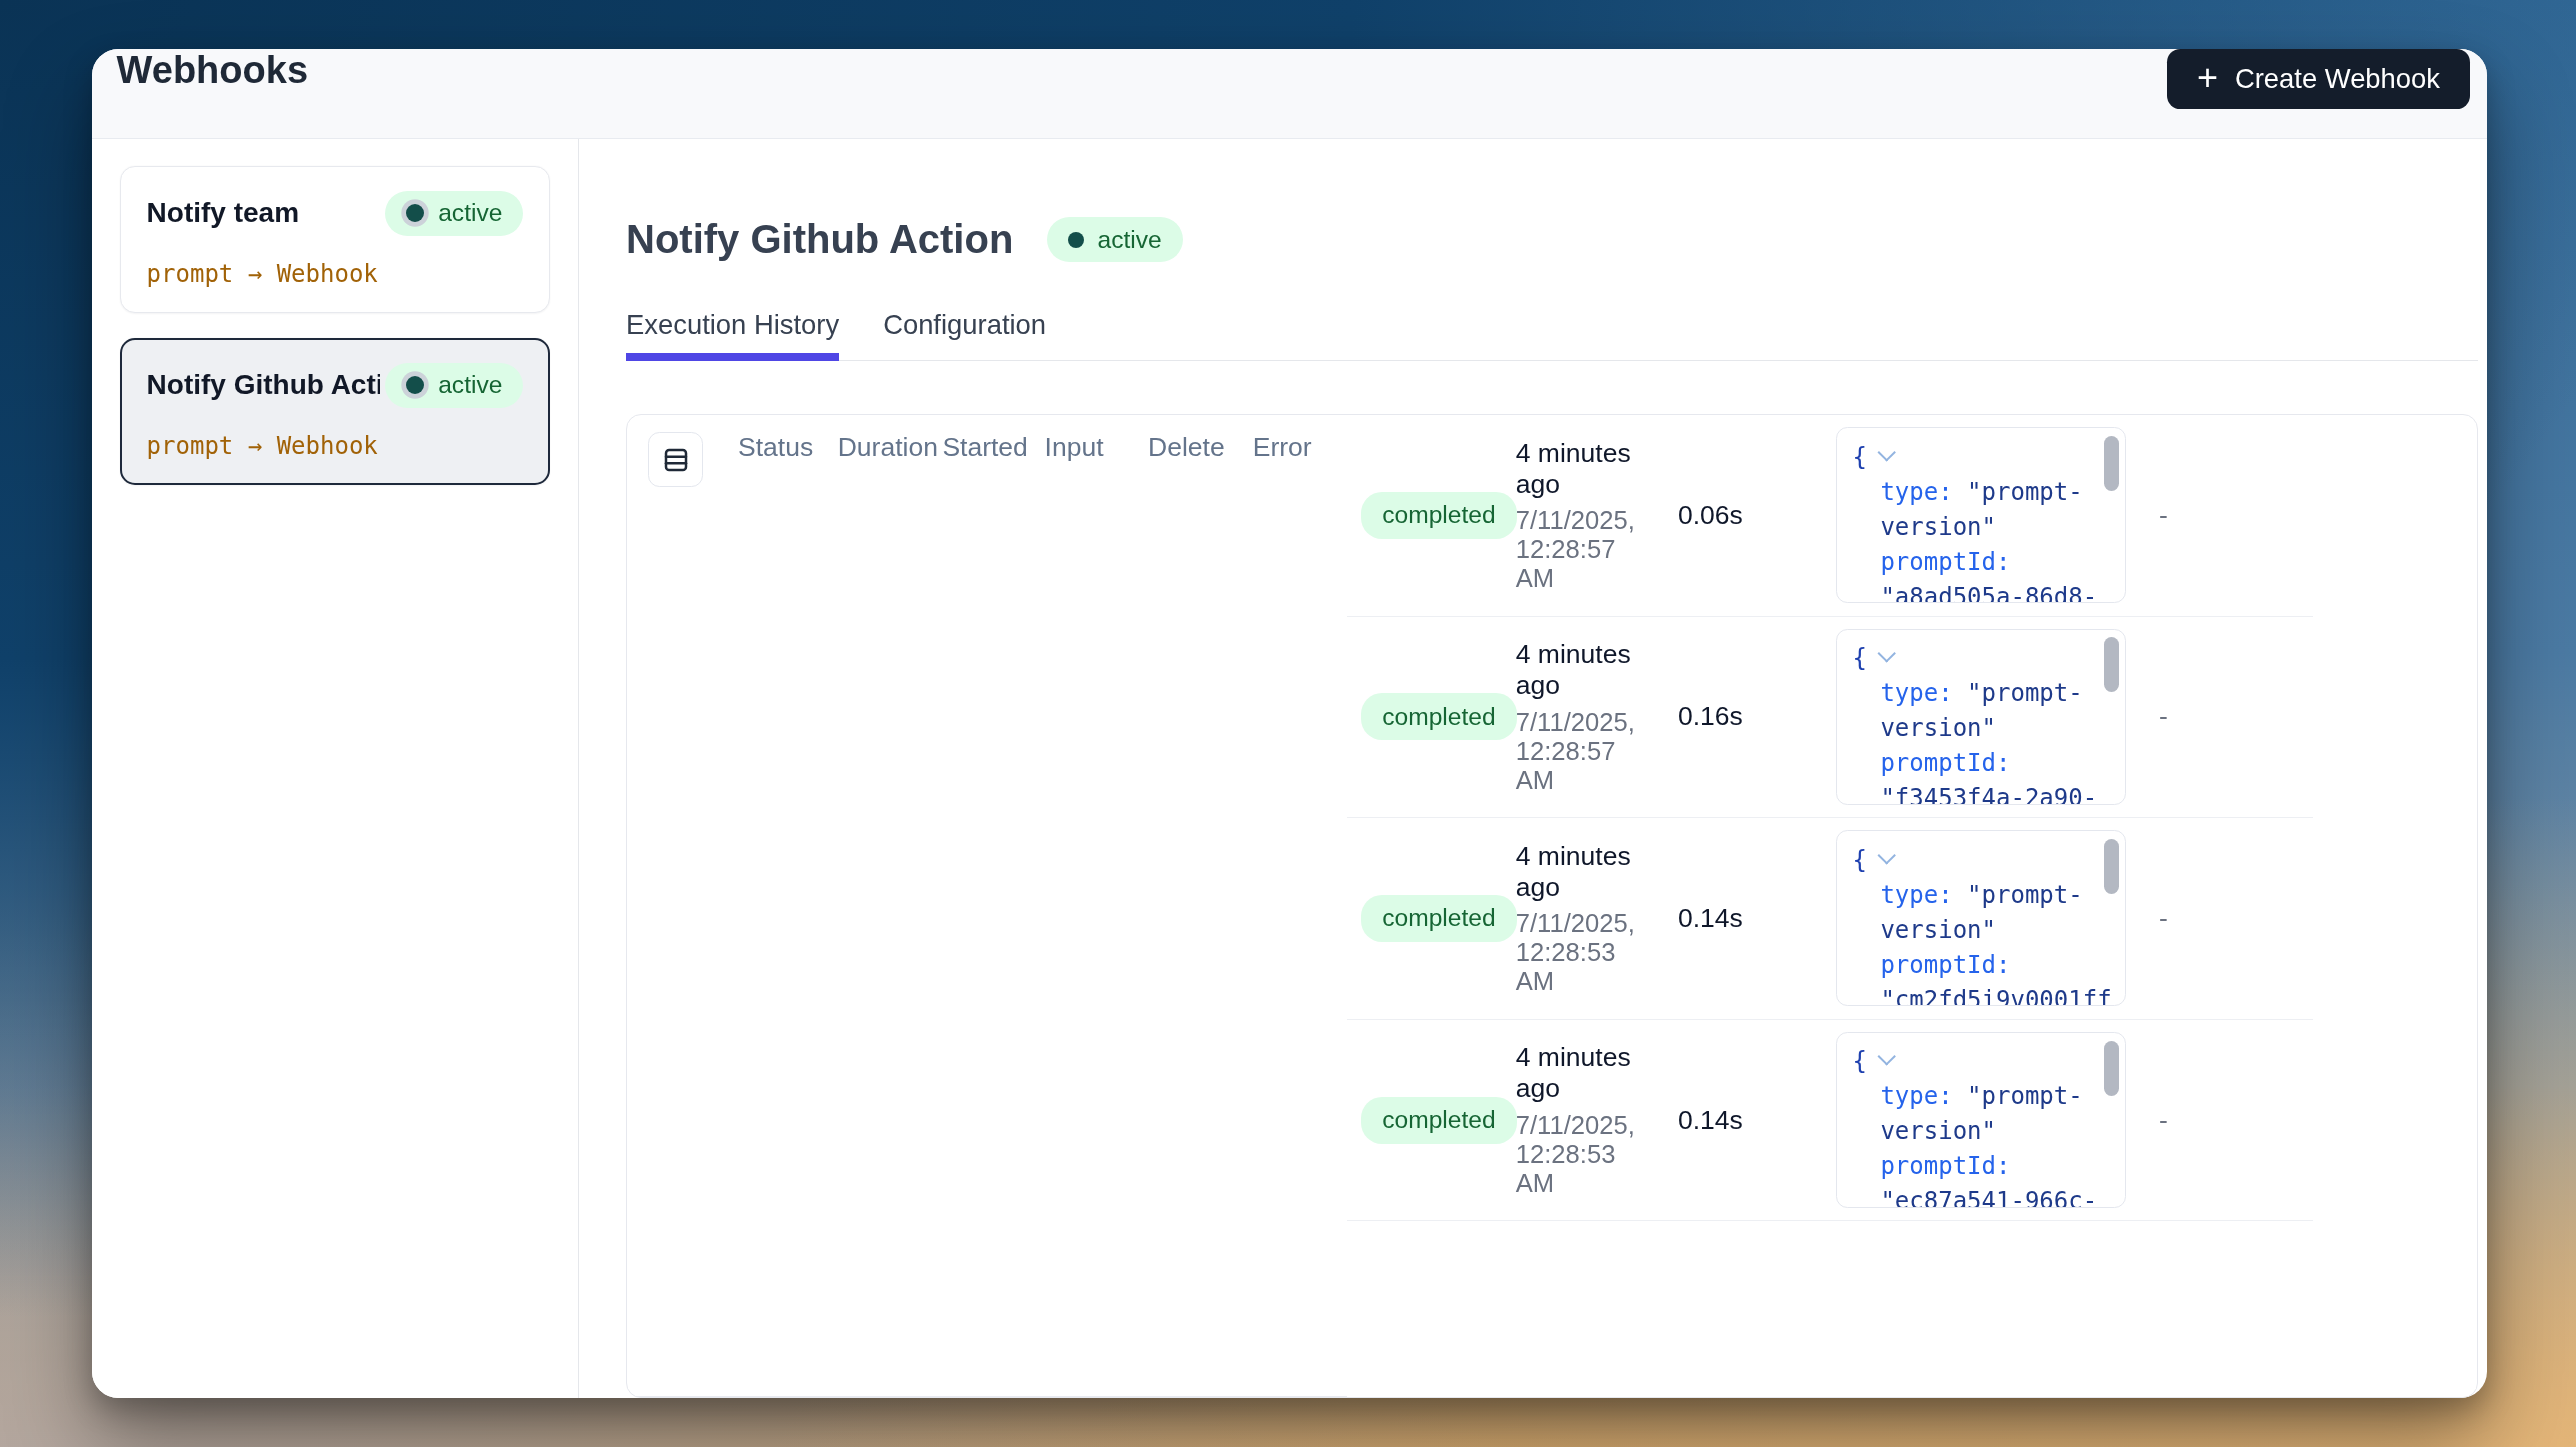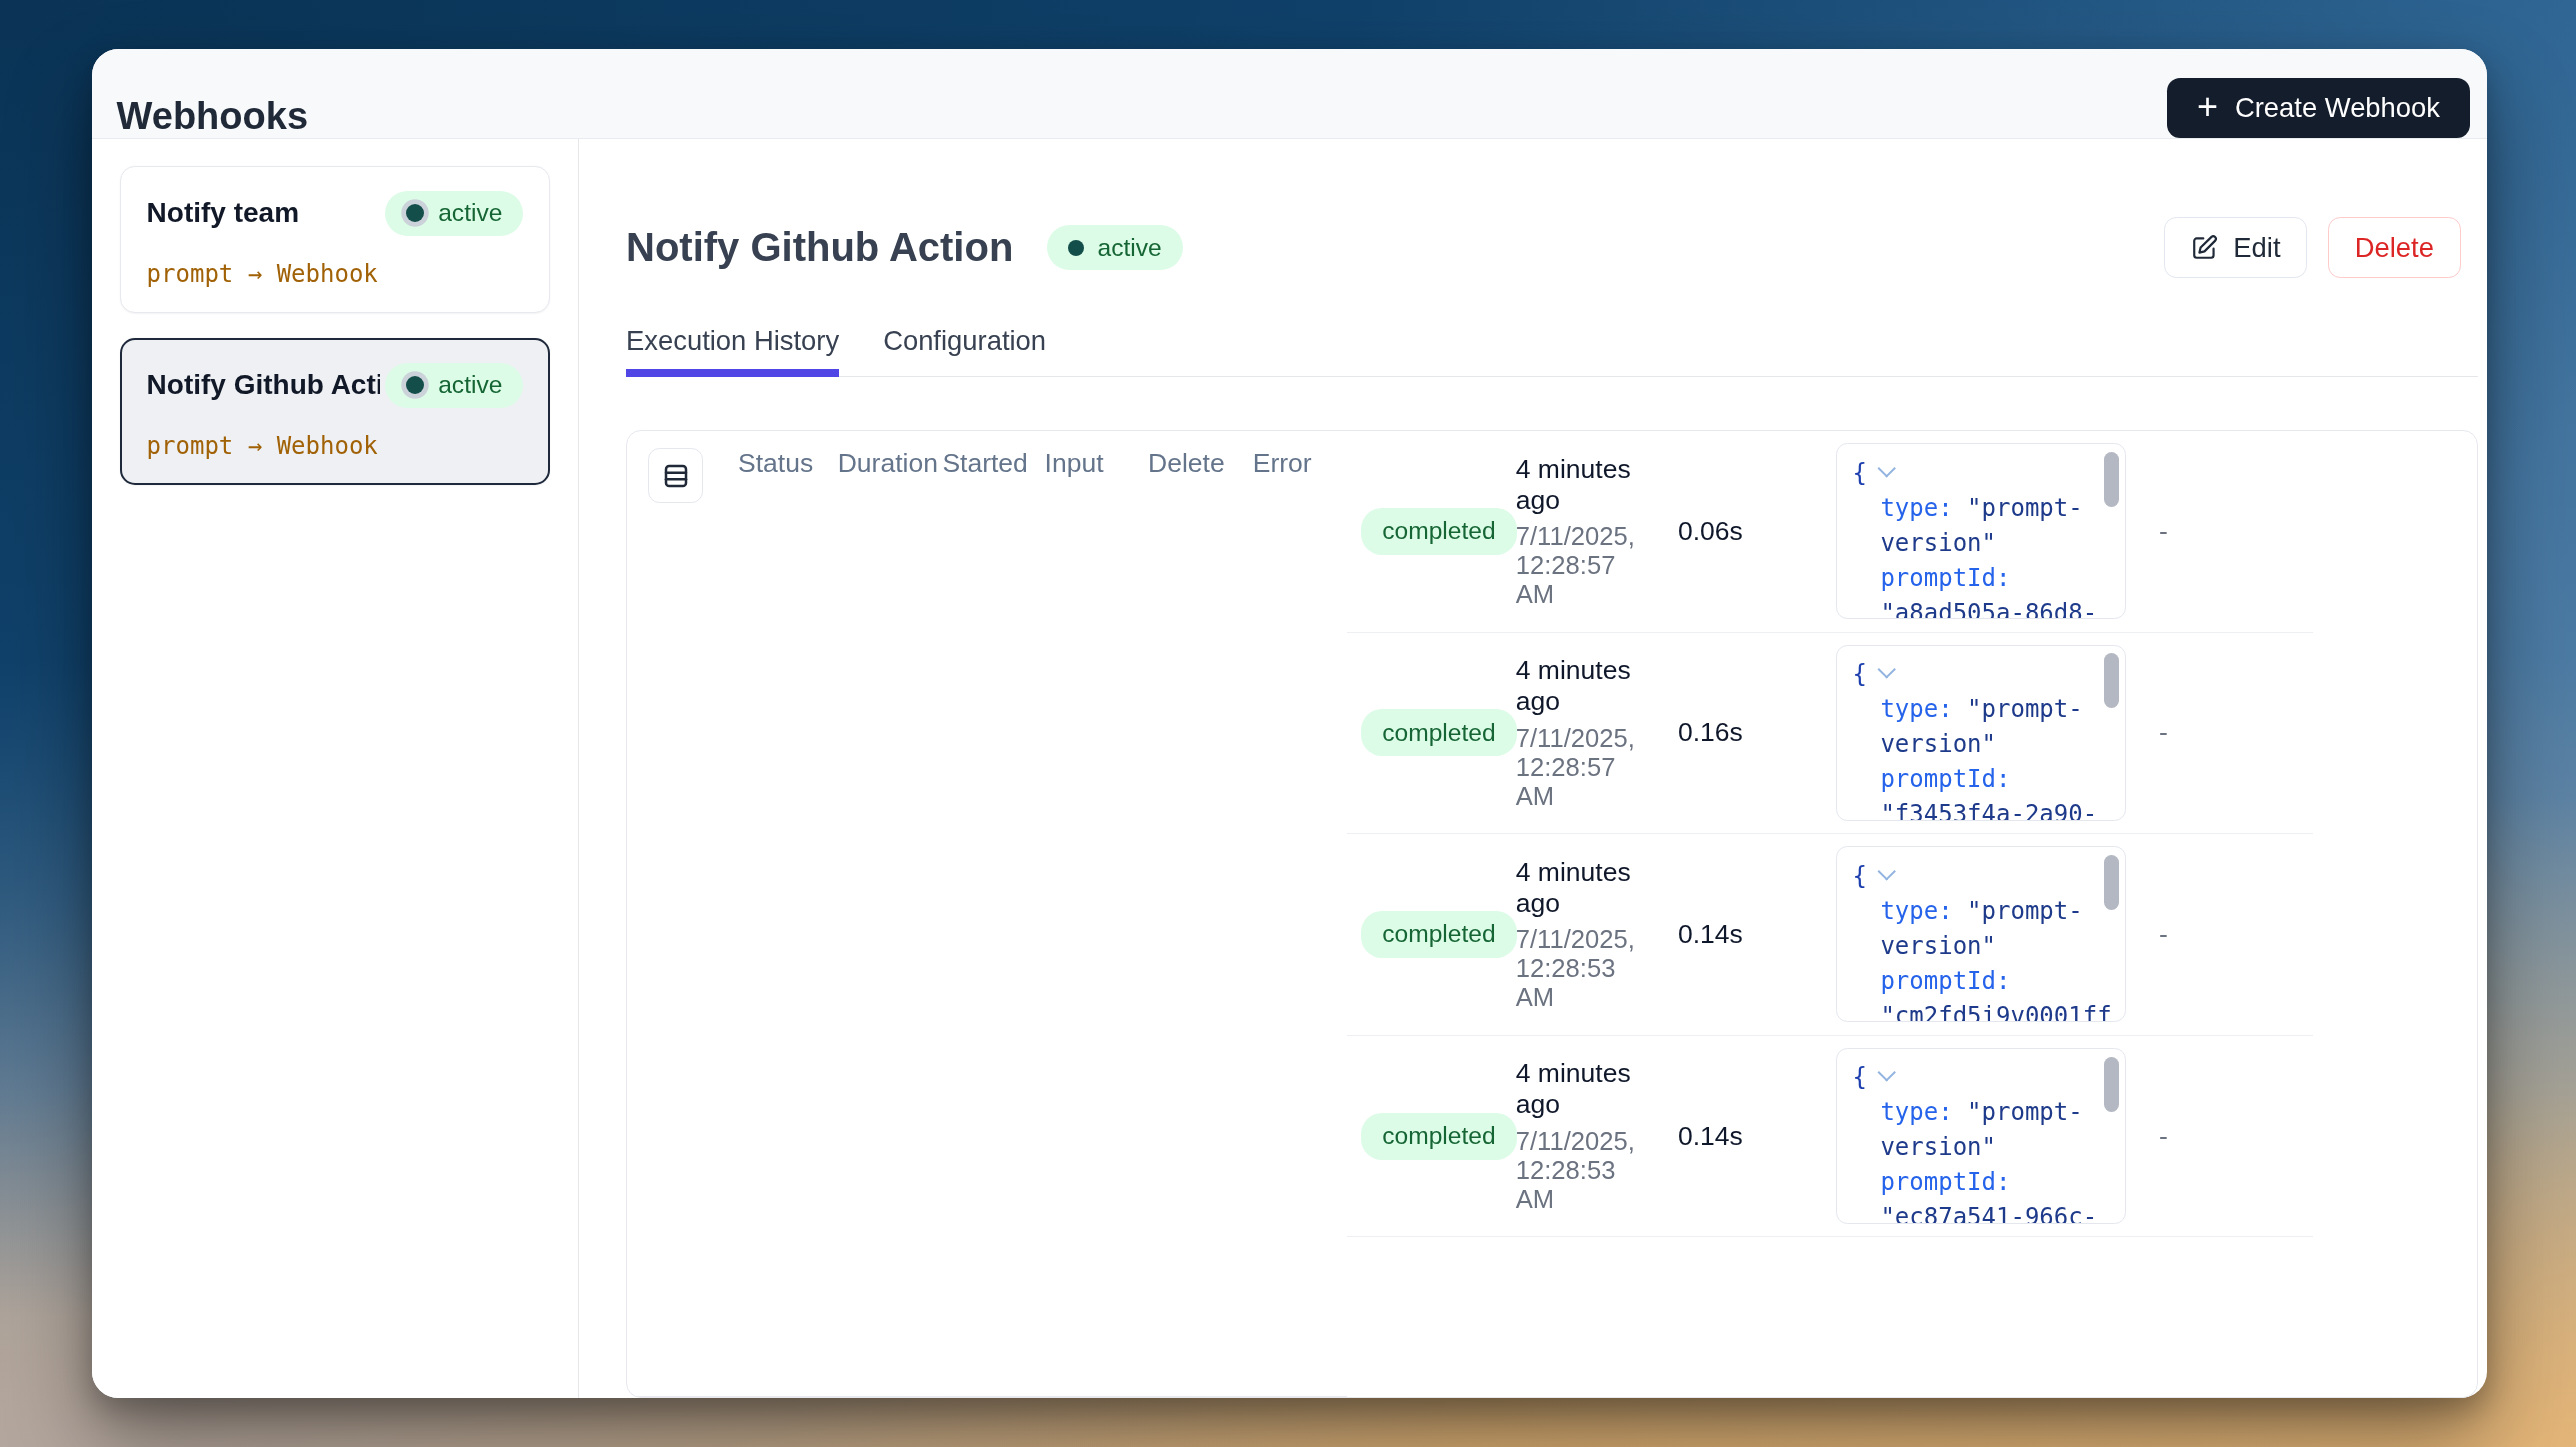--- a/index.html
+++ b/index.html
@@ -15,21 +15,21 @@
       linear-gradient(180deg, #336a98 0%, #4b7aa3 45%, #7f94a5 75%, #d3a76c 100%);
   }
   .window{
     position:absolute;left:92px;top:49px;width:2395px;height:1349px;
     background:#ffffff;border-radius:26.5px;overflow:hidden;
     box-shadow:0 44px 85px rgba(0,0,0,.38), 0 11.4px 28px rgba(0,0,0,.25);
     display:flex;flex-direction:column;
   }
   
   .app-header{
-    flex:none;height:90px;display:flex;align-items:flex-end;justify-content:space-between;
+    flex:none;height:90px;display:flex;align-items:flex-start;justify-content:space-between;
     padding:0 17px 0 24.6px;background:#f8f9fb;border-bottom:0.9px solid #e8ebf0;box-sizing:border-box;
   }
   .app-title{font-size:38px;font-weight:700;color:#1f2937;}
   .create-btn{
     display:inline-flex;align-items:center;gap:17px;border:none;cursor:pointer;
     background:var(--button-primary-bg,#141d2b);color:#fff;font-family:inherit;
     font-size:27.4px;font-weight:500;height:60px;padding:0 30px;border-radius:13.2px;
   }
   .plus{font-size:36px;font-weight:300;line-height:1;margin-top:-2.8px;}
   
@@ -136,32 +136,20 @@
 
     <div class="main">
 
       <div class="detail-header">
         <div class="detail-left">
           <h1 class="detail-title">Notify Github Action</h1>
           <span class="dbadge">
             <span class="ddot"></span>
             <span>active</span>
           </span>
-        </div>
-        <div class="actions">
-          <button class="btn btn-edit">
-            <svg viewBox="0 0 24 24" fill="none" stroke="currentColor" stroke-width="1.8" stroke-linecap="round" stroke-linejoin="round">
-              <path d="M11 4.5H5.5a2 2 0 0 0-2 2v12a2 2 0 0 0 2 2h12a2 2 0 0 0 2-2V13"></path>
-              <path d="M17.8 3.2a2.2 2.2 0 0 1 3.1 3.1L12 15.2l-4.2 1 1-4.2 9-8.8z"></path>
-            </svg>
-            <span>Edit</span>
-          </button>
-          <button class="btn btn-delete">
-            <span>Delete</span>
-          </button>
         </div>
       </div>
 
       <div class="tabs">
         <div class="tab active">Execution History</div>
         <div class="tab">Configuration</div>
       </div>
 
       <div class="table-card">
         <div class="toolbar">

